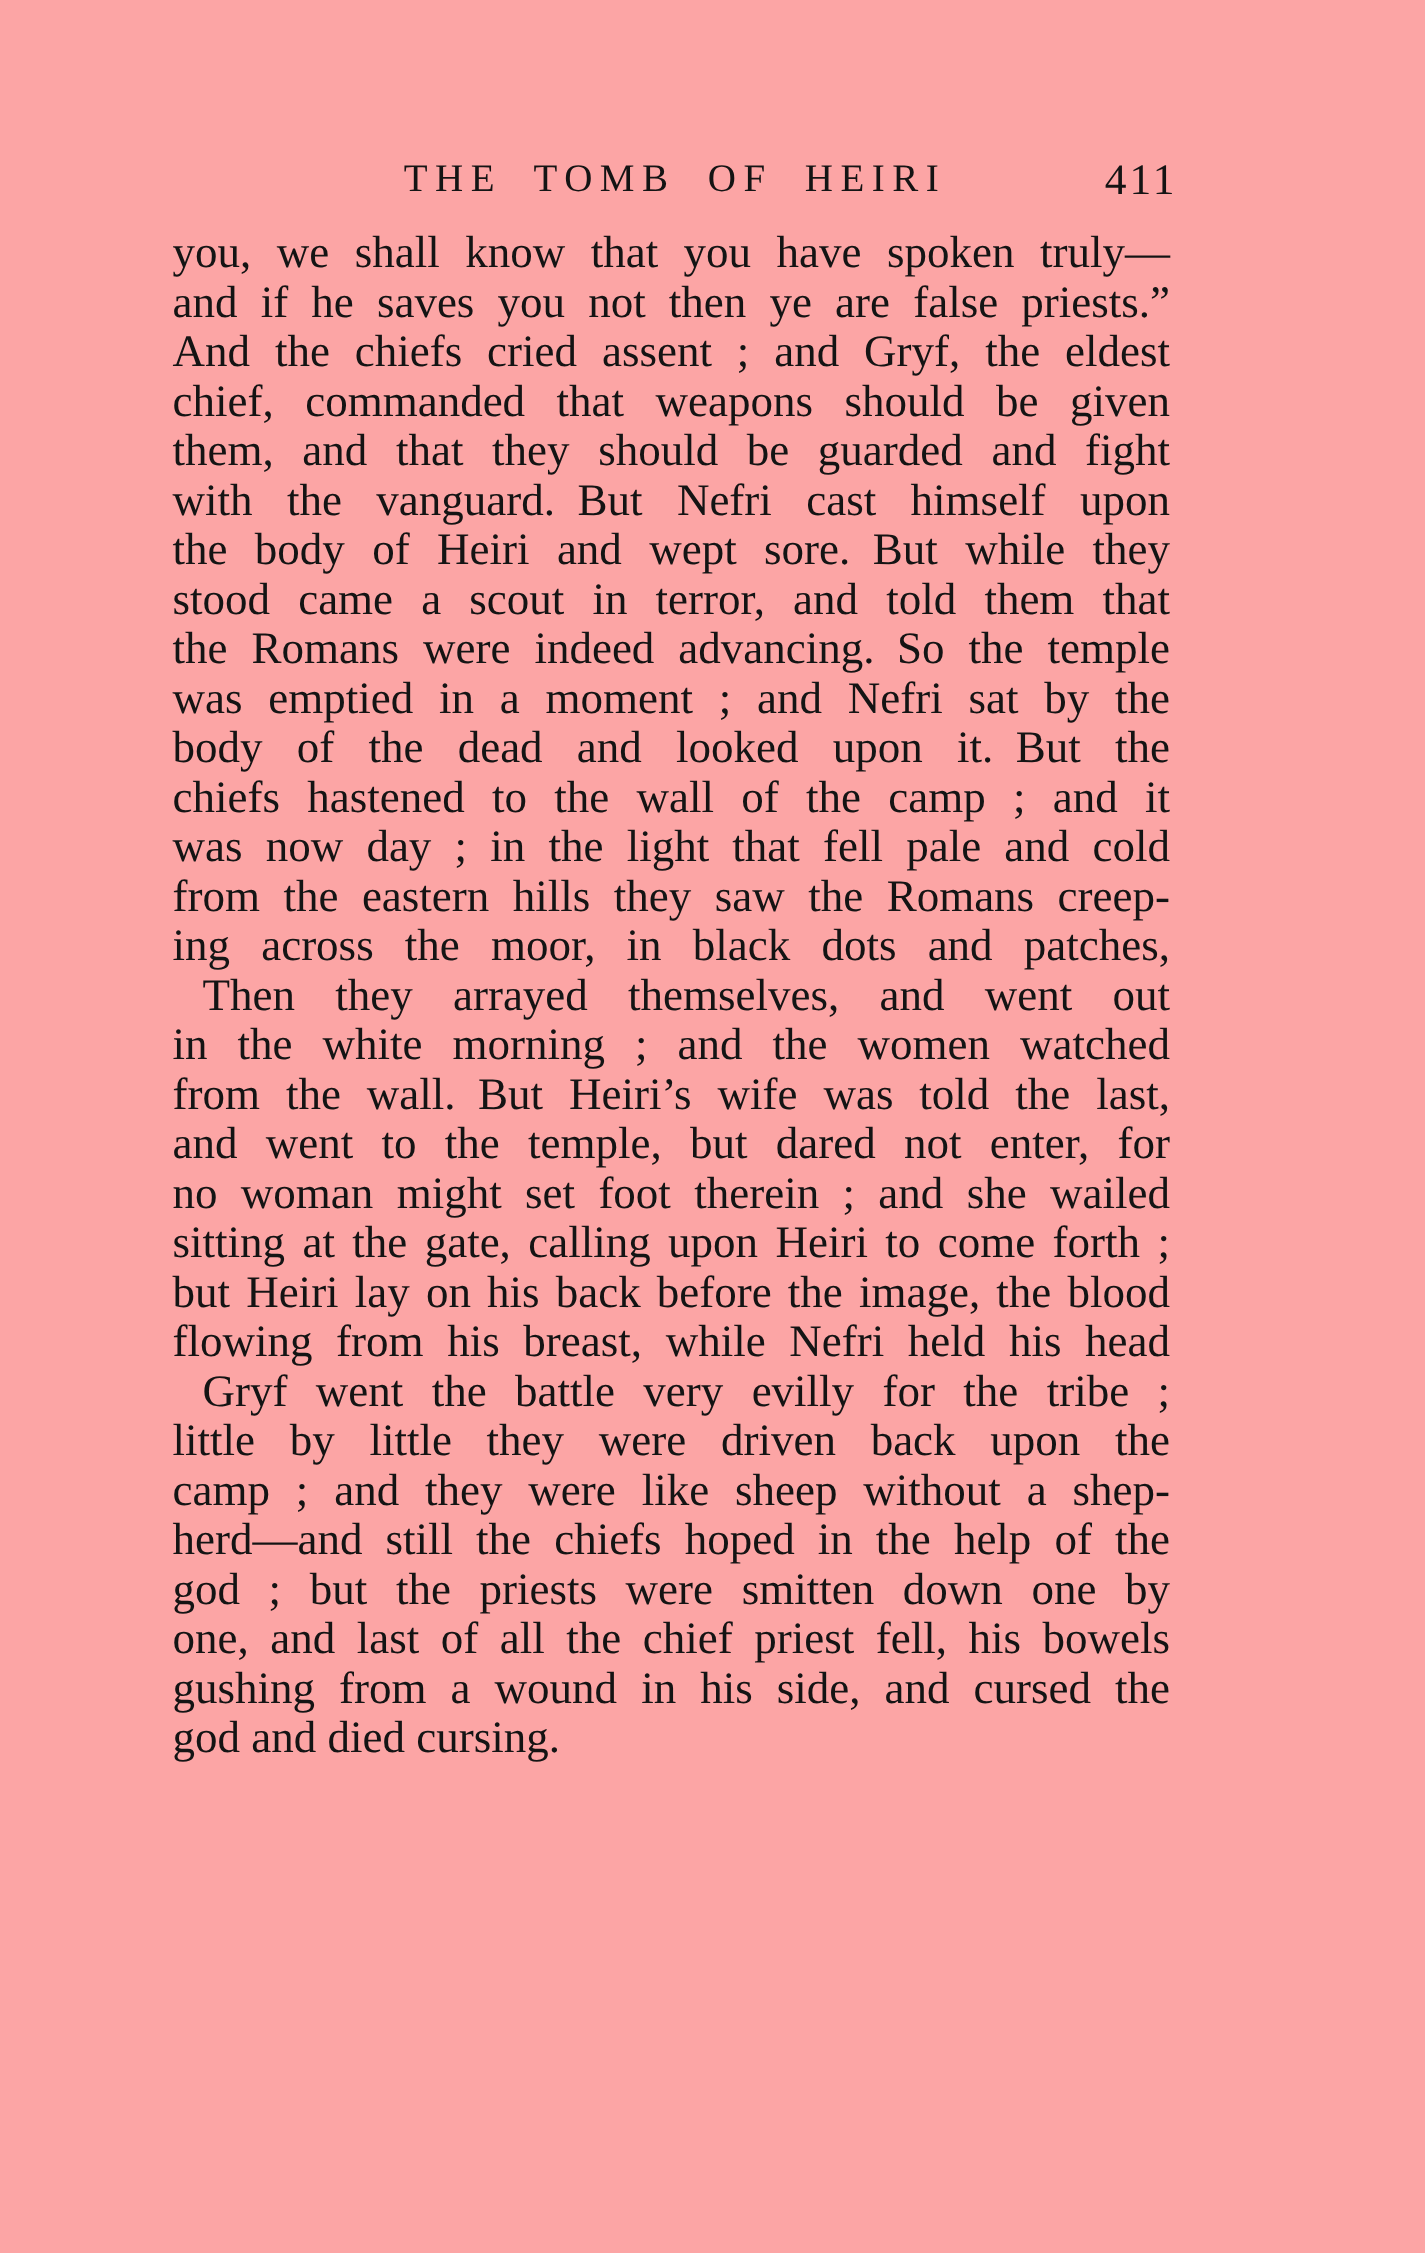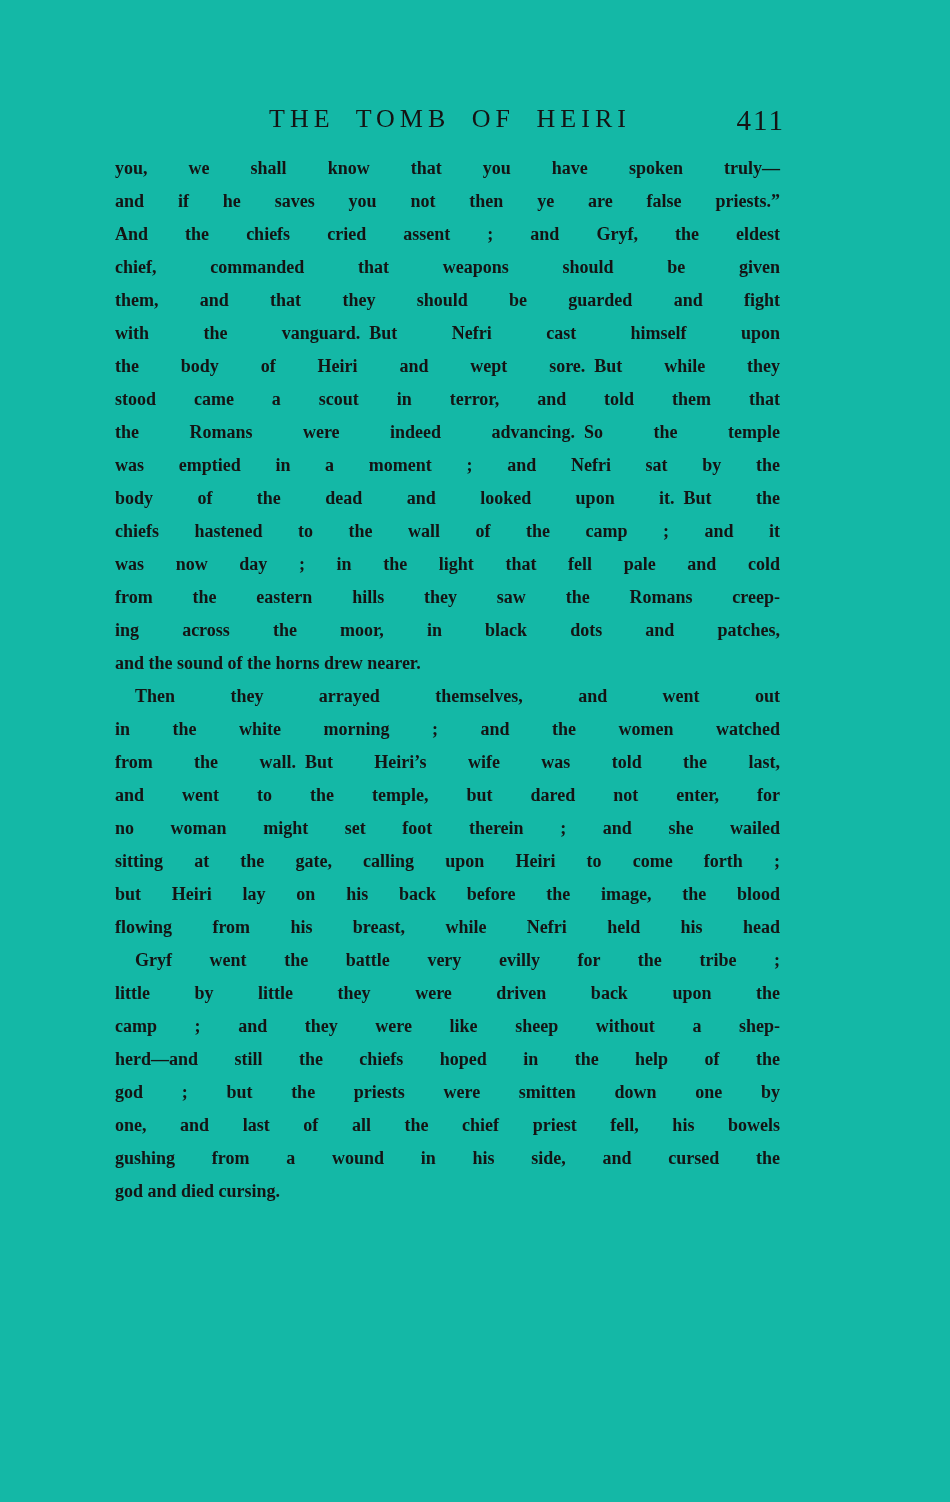--- a/index.html
+++ b/index.html
@@ -4,21 +4,21 @@
 <style>
   html, body {
     margin: 0;
     padding: 0;
     background: #ffffff;
   }
   .page {
     position: relative;
     width: 950px;
     height: 1502px;
-    background: #14b8a6;
+    background: #fca5a5;
     overflow: hidden;
     font-family: "Liberation Serif", "DejaVu Serif", serif;
     color: #141414;
   }
   .page-header {
     position: absolute;
     top: 102px;
     left: 115px;
     width: 670px;
     height: 34px;
@@ -40,23 +40,22 @@
     top: 1px;
     font-size: 29px;
     line-height: 34px;
     letter-spacing: 2px;
   }
   .page-body {
     position: absolute;
     top: 152px;
     left: 115px;
     width: 665px;
-    font-size: 18px;
+    font-size: 30px;
     line-height: 33px;
-    font-weight: bold;
   }
   .textline {
     text-align: justify;
     text-align-last: justify;
     white-space: normal;
   }
   .textline.last {
     text-align-last: left;
   }
   .textline.indent {
@@ -80,21 +79,20 @@
       <div class="textline">with the vanguard. But Nefri cast himself upon</div>
       <div class="textline">the body of Heiri and wept sore. But while they</div>
       <div class="textline">stood came a scout in terror, and told them that</div>
       <div class="textline">the Romans were indeed advancing. So the temple</div>
       <div class="textline">was emptied in a moment ; and Nefri sat by the</div>
       <div class="textline">body of the dead and looked upon it. But the</div>
       <div class="textline">chiefs hastened to the wall of the camp ; and it</div>
       <div class="textline">was now day ; in the light that fell pale and cold</div>
       <div class="textline">from the eastern hills they saw the Romans creep-</div>
       <div class="textline">ing across the moor, in black dots and patches,</div>
-      <div class="textline last">and the sound of the horns drew nearer.</div>
       <div class="textline indent">Then they arrayed themselves, and went out</div>
       <div class="textline">in the white morning ; and the women watched</div>
       <div class="textline">from the wall. But Heiri’s wife was told the last,</div>
       <div class="textline">and went to the temple, but dared not enter, for</div>
       <div class="textline">no woman might set foot therein ; and she wailed</div>
       <div class="textline">sitting at the gate, calling upon Heiri to come forth ;</div>
       <div class="textline">but Heiri lay on his back before the image, the blood</div>
       <div class="textline">flowing from his breast, while Nefri held his head</div>
       <div class="textline indent">Gryf went the battle very evilly for the tribe ;</div>
       <div class="textline">little by little they were driven back upon the</div>

